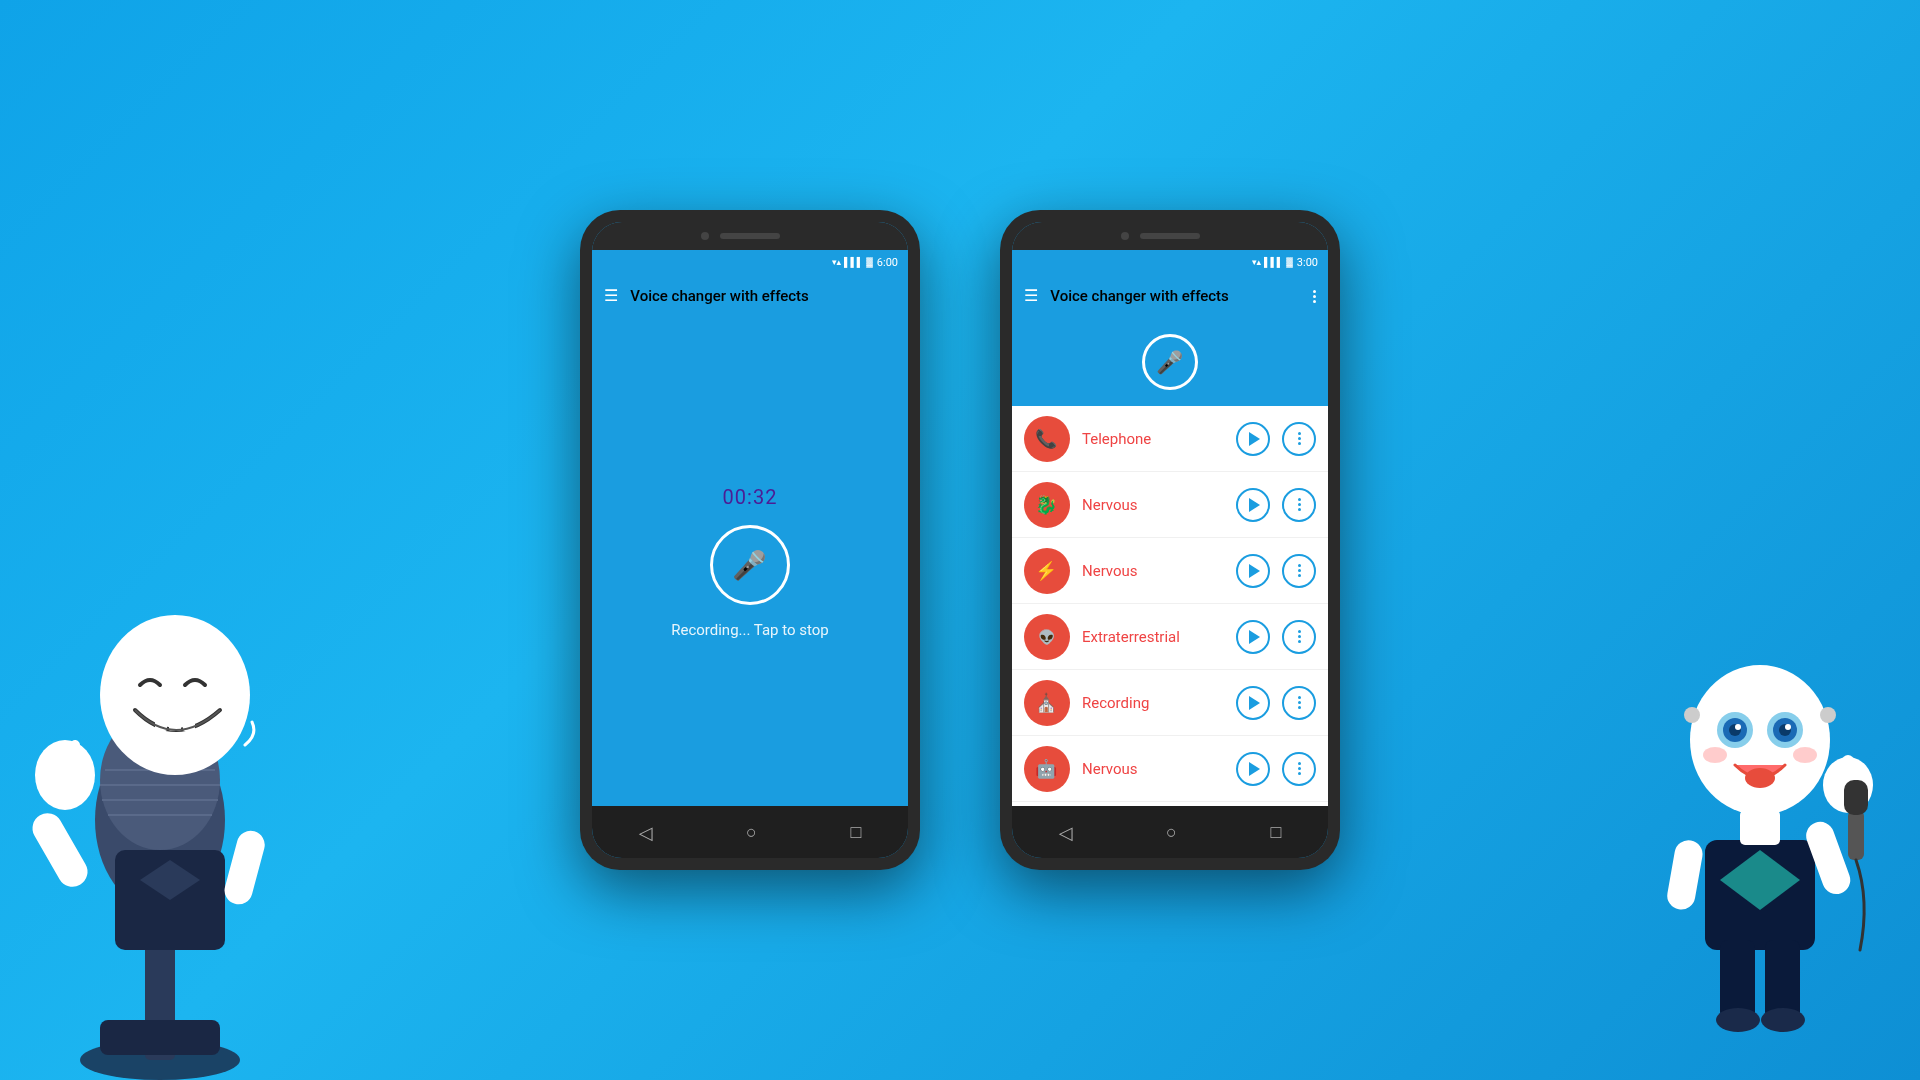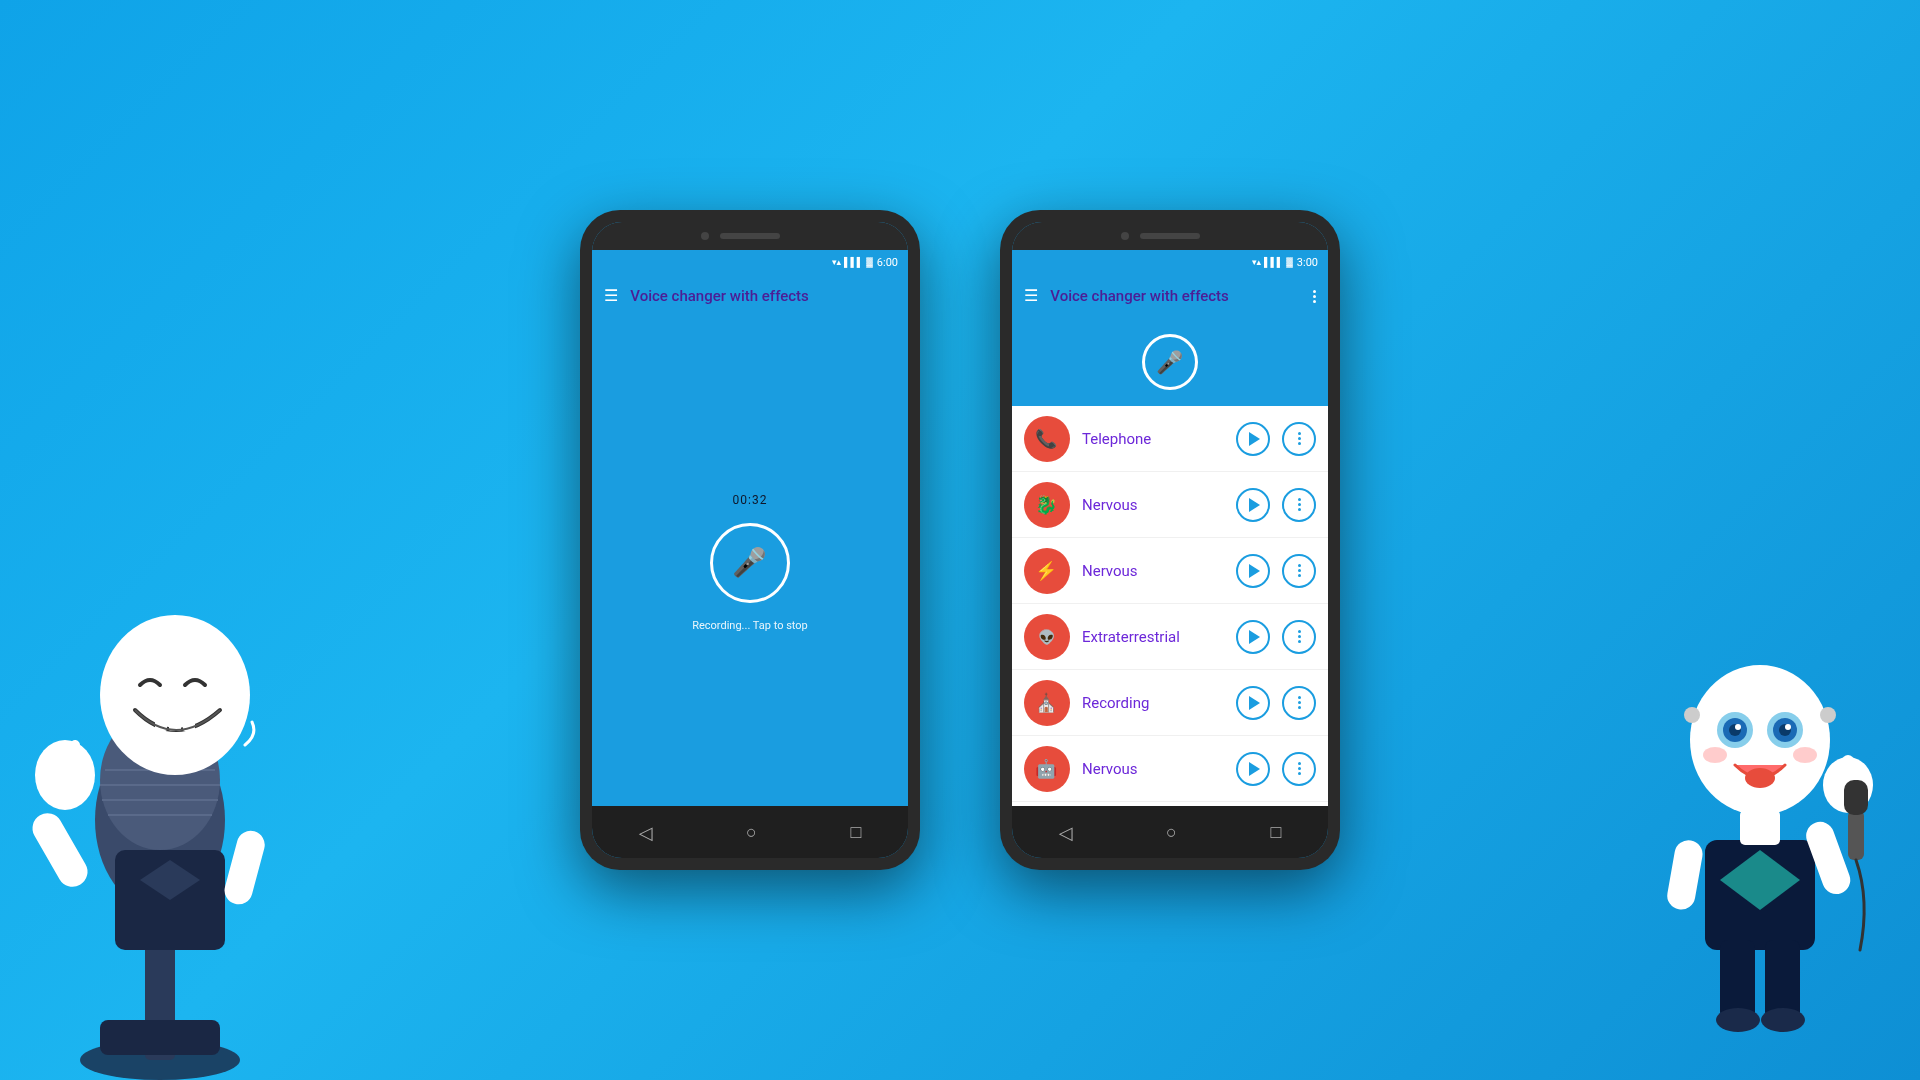--- a/index.html
+++ b/index.html
@@ -121,59 +121,59 @@
       flex-shrink: 0;
     }
 
     .hamburger-icon {
       color: white;
       font-size: 16px;
       line-height: 1;
     }
 
     .app-title {
-      color: #4c1d95;
+      color: #000000;
       font-size: 15px;
       font-weight: 500;
       flex: 1;
     }
 
     
     .recording-screen {
       flex: 1;
       background: #1a9de0;
       display: flex;
       flex-direction: column;
       align-items: center;
       justify-content: center;
       gap: 16px;
     }
 
     .recording-time {
-      color: #0f172a;
-      font-size: 12px;
+      color: #4c1d95;
+      font-size: 20px;
       letter-spacing: 1px;
     }
 
     .mic-button {
       width: 80px;
       height: 80px;
       border: 3px solid white;
       border-radius: 50%;
       display: flex;
       align-items: center;
       justify-content: center;
       color: white;
       font-size: 28px;
       cursor: pointer;
     }
 
     .recording-label {
       color: white;
-      font-size: 11px;
+      font-size: 15px;
       opacity: 0.9;
     }
 
     
     .nav-bar {
       height: 52px;
       background: #1f1f1f;
       display: flex;
       align-items: center;
       justify-content: space-around;
@@ -239,21 +239,21 @@
       display: flex;
       align-items: center;
       justify-content: center;
       font-size: 20px;
       flex-shrink: 0;
     }
 
     .effect-name {
       flex: 1;
       font-size: 15px;
-      color: #6d28d9;
+      color: #ef4444;
       font-weight: 400;
     }
 
     .effect-play {
       width: 34px;
       height: 34px;
       border: 2px solid #1a9de0;
       border-radius: 50%;
       display: flex;
       align-items: center;

